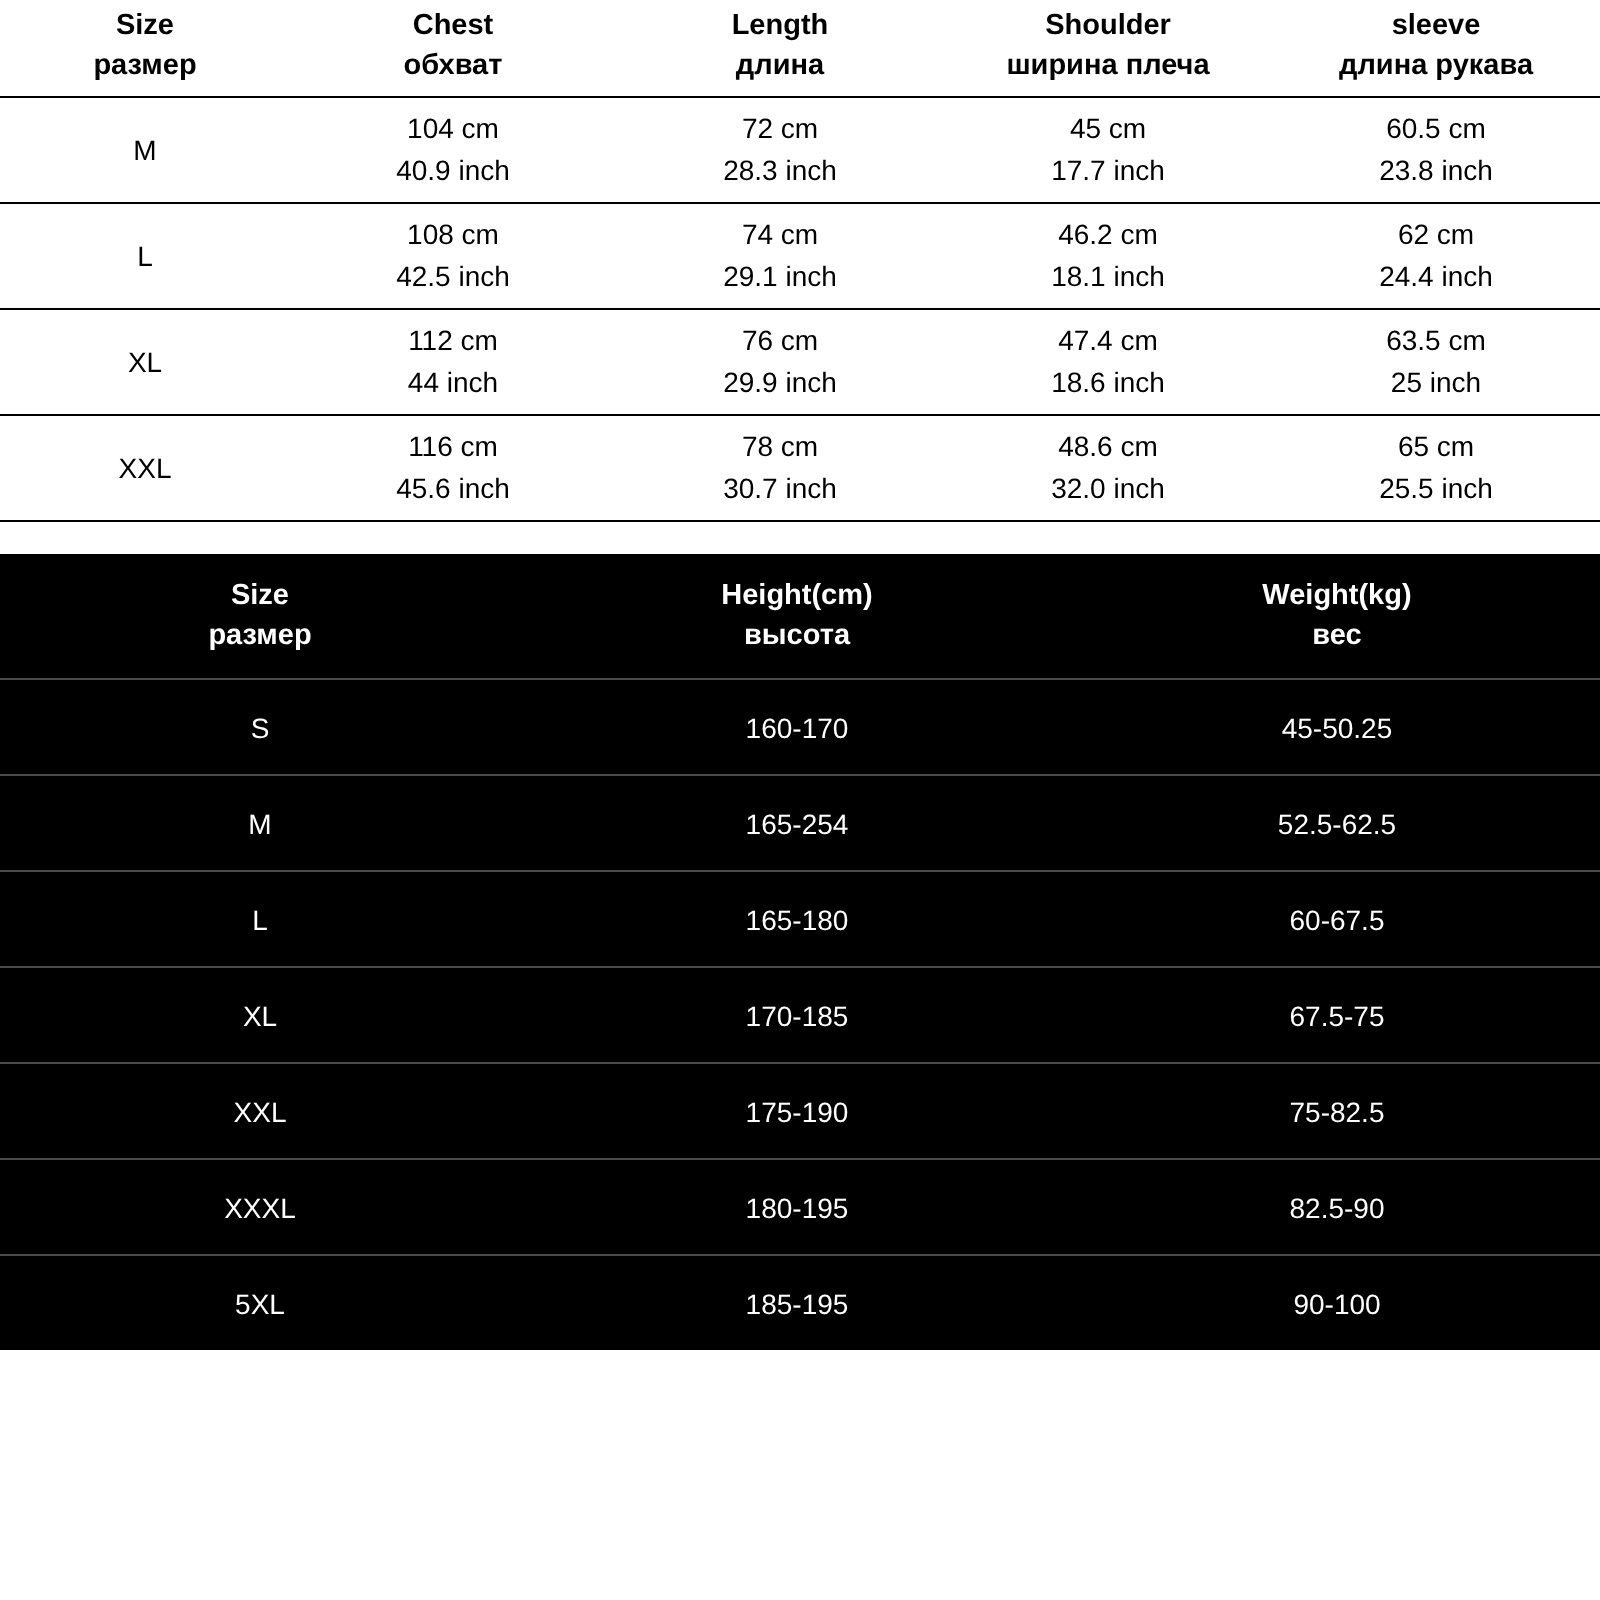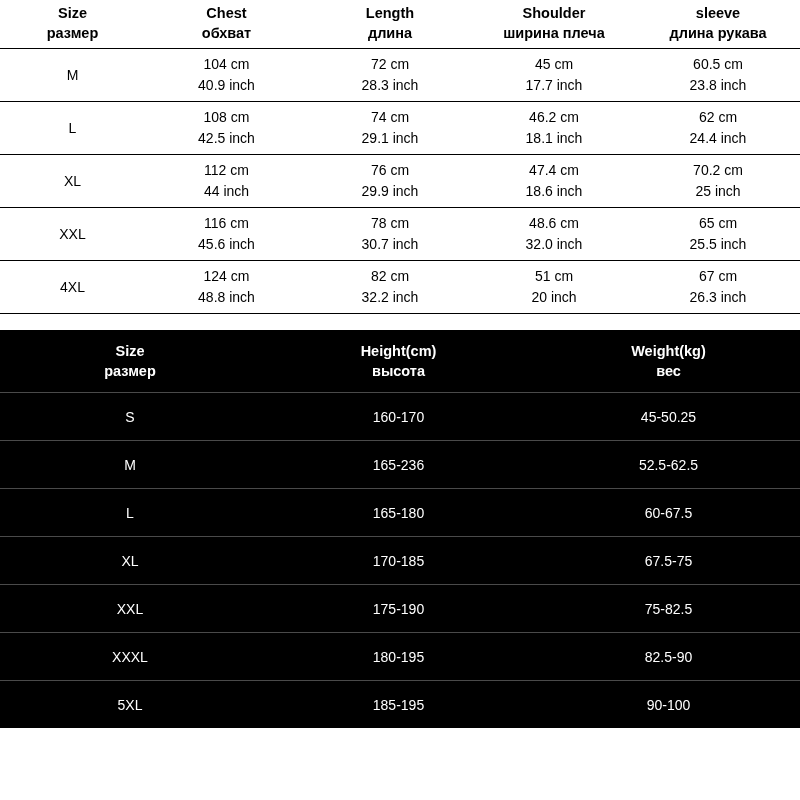--- a/index.html
+++ b/index.html
@@ -176,60 +176,41 @@
         </td>
         <td class="two-line">
           <span>76 cm</span>
           <span>29.9 inch</span>
         </td>
         <td class="two-line">
           <span>47.4 cm</span>
           <span>18.6 inch</span>
         </td>
         <td class="two-line">
-          <span>70.2 cm</span>
+          <span>63.5 cm</span>
           <span>25 inch</span>
         </td>
       </tr>
       <tr>
         <td class="sizecell">XXL</td>
         <td class="two-line">
           <span>116 cm</span>
           <span>45.6 inch</span>
         </td>
         <td class="two-line">
           <span>78 cm</span>
           <span>30.7 inch</span>
         </td>
         <td class="two-line">
           <span>48.6 cm</span>
           <span>32.0 inch</span>
         </td>
         <td class="two-line">
           <span>65 cm</span>
           <span>25.5 inch</span>
-        </td>
-      </tr>
-      <tr>
-        <td class="sizecell">4XL</td>
-        <td class="two-line">
-          <span>124 cm</span>
-          <span>48.8 inch</span>
-        </td>
-        <td class="two-line">
-          <span>82 cm</span>
-          <span>32.2 inch</span>
-        </td>
-        <td class="two-line">
-          <span>51 cm</span>
-          <span>20 inch</span>
-        </td>
-        <td class="two-line">
-          <span>67 cm</span>
-          <span>26.3 inch</span>
         </td>
       </tr>
     </tbody>
   </table>
 
   <div class="t2wrap">
     <table class="t2">
       <colgroup>
         <col style="width:260px">
         <col style="width:277px">
@@ -252,21 +233,21 @@
         </tr>
       </thead>
       <tbody>
         <tr>
           <td>S</td>
           <td>160-170</td>
           <td>45-50.25</td>
         </tr>
         <tr>
           <td>M</td>
-          <td>165-236</td>
+          <td>165-254</td>
           <td>52.5-62.5</td>
         </tr>
         <tr>
           <td>L</td>
           <td>165-180</td>
           <td>60-67.5</td>
         </tr>
         <tr>
           <td>XL</td>
           <td>170-185</td>

